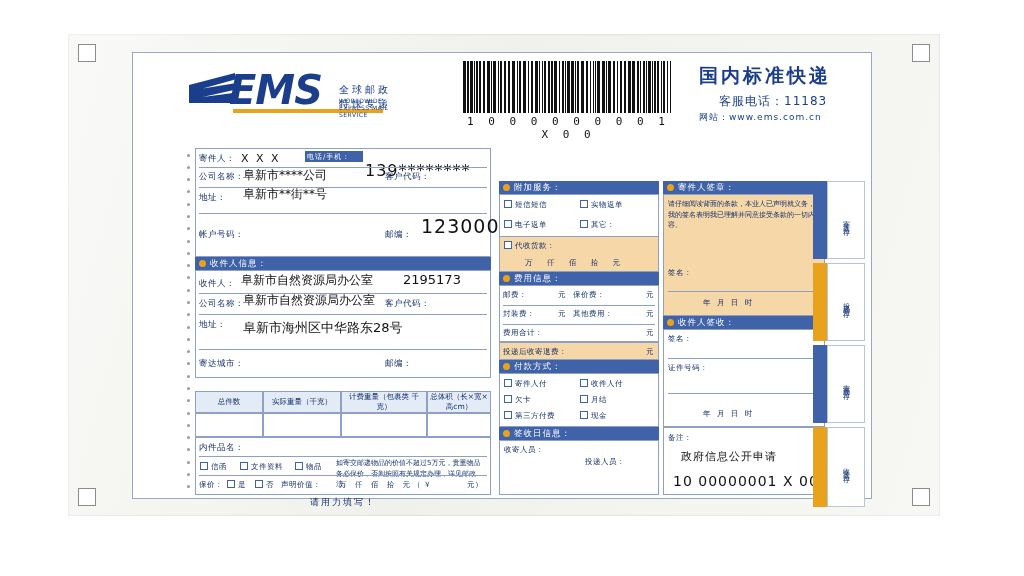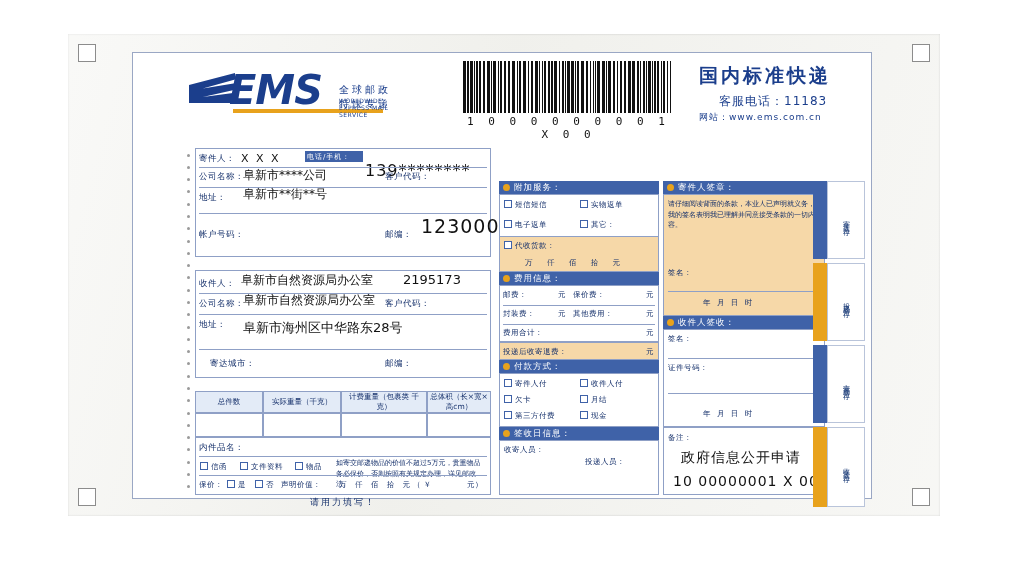--- a/index.html
+++ b/index.html
@@ -273,37 +273,41 @@
       <div class="line" style="left:66px;top:134px;width:288px;"></div>
 
       <div class="lbl" style="left:66px;top:139px;">地址：</div>
       <div class="hand" style="left:110px;top:133px;font-size:12px;">阜新市**街**号</div>
       <div class="line" style="left:66px;top:160px;width:288px;"></div>
 
       <div class="lbl" style="left:66px;top:176px;">帐户号码：</div>
       <div class="lbl" style="left:252px;top:176px;">邮编：</div>
       <div class="bignum" style="left:288px;top:162px;font-size:19px;">123000</div>
 
+      <div class="secbar" style="left:62px;top:204px;width:296px;height:13px;">
+        <span class="dot"></span>
+        <span>收件人信息：</span>
+      </div>
       <div class="box" style="left:62px;top:217px;width:296px;height:108px;"></div>
 
       <div class="lbl" style="left:66px;top:225px;">收件人：</div>
       <div class="hand" style="left:108px;top:219px;font-size:12px;">阜新市自然资源局办公室</div>
       <div class="hand" style="left:270px;top:219px;font-size:13px;">2195173</div>
       <div class="line" style="left:66px;top:240px;width:288px;"></div>
 
       <div class="lbl" style="left:66px;top:245px;">公司名称：</div>
       <div class="hand" style="left:110px;top:239px;font-size:12px;">阜新市自然资源局办公室</div>
       <div class="lbl" style="left:252px;top:245px;">客户代码：</div>
       <div class="line" style="left:66px;top:261px;width:288px;"></div>
 
       <div class="lbl" style="left:66px;top:266px;">地址：</div>
       <div class="hand" style="left:110px;top:266px;font-size:13px;">阜新市海州区中华路东28号</div>
       <div class="line" style="left:66px;top:296px;width:288px;"></div>
 
-      <div class="lbl" style="left:77px;top:305px;">寄达城市：</div>
+      <div class="lbl" style="left:66px;top:305px;">寄达城市：</div>
       <div class="lbl" style="left:252px;top:305px;">邮编：</div>
 
       <div class="cell-h" style="left:62px;top:338px;width:68px;height:22px;">总件数</div>
       <div class="cell-h" style="left:130px;top:338px;width:78px;height:22px;">实际重量（千克）</div>
       <div class="cell-h" style="left:208px;top:338px;width:86px;height:22px;">计费重量（包裹类 千克）</div>
       <div class="cell-h" style="left:294px;top:338px;width:64px;height:22px;">总体积（长×宽×高cm）</div>
       <div class="cell" style="left:62px;top:360px;width:68px;height:24px;"></div>
       <div class="cell" style="left:130px;top:360px;width:78px;height:24px;"></div>
       <div class="cell" style="left:208px;top:360px;width:86px;height:24px;"></div>
       <div class="cell" style="left:294px;top:360px;width:64px;height:24px;"></div>
@@ -412,21 +416,21 @@
       </div>
       <div class="box" style="left:530px;top:276px;width:162px;height:98px;"></div>
       <div class="lbl tiny" style="left:535px;top:281px;">签名：</div>
       <div class="line" style="left:535px;top:305px;width:152px;"></div>
       <div class="lbl tiny" style="left:535px;top:310px;">证件号码：</div>
       <div class="line" style="left:535px;top:340px;width:152px;"></div>
       <div class="lbl tiny" style="left:570px;top:356px;letter-spacing:2px;">年    月    日    时</div>
 
       <div class="box" style="left:530px;top:374px;width:162px;height:68px;"></div>
       <div class="lbl tiny" style="left:535px;top:380px;">备注：</div>
-      <div class="hand" style="left:548px;top:396px;font-size:14px;letter-spacing:1px;">政府信息公开申请</div>
+      <div class="hand" style="left:548px;top:396px;font-size:11px;letter-spacing:1px;">政府信息公开申请</div>
       <div class="bignum" style="left:540px;top:420px;">10 00000001 X 00</div>
 
       <div class="vtabs">
         <div class="vtab" style="top:0;height:78px;">
           <div class="bar" style="background:#3f62a8;"></div>
           <div class="txt">寄件人留存</div>
         </div>
         <div class="vtab" style="top:82px;height:78px;">
           <div class="bar" style="background:#e8a21c;"></div>
           <div class="txt">投递局留存</div>

